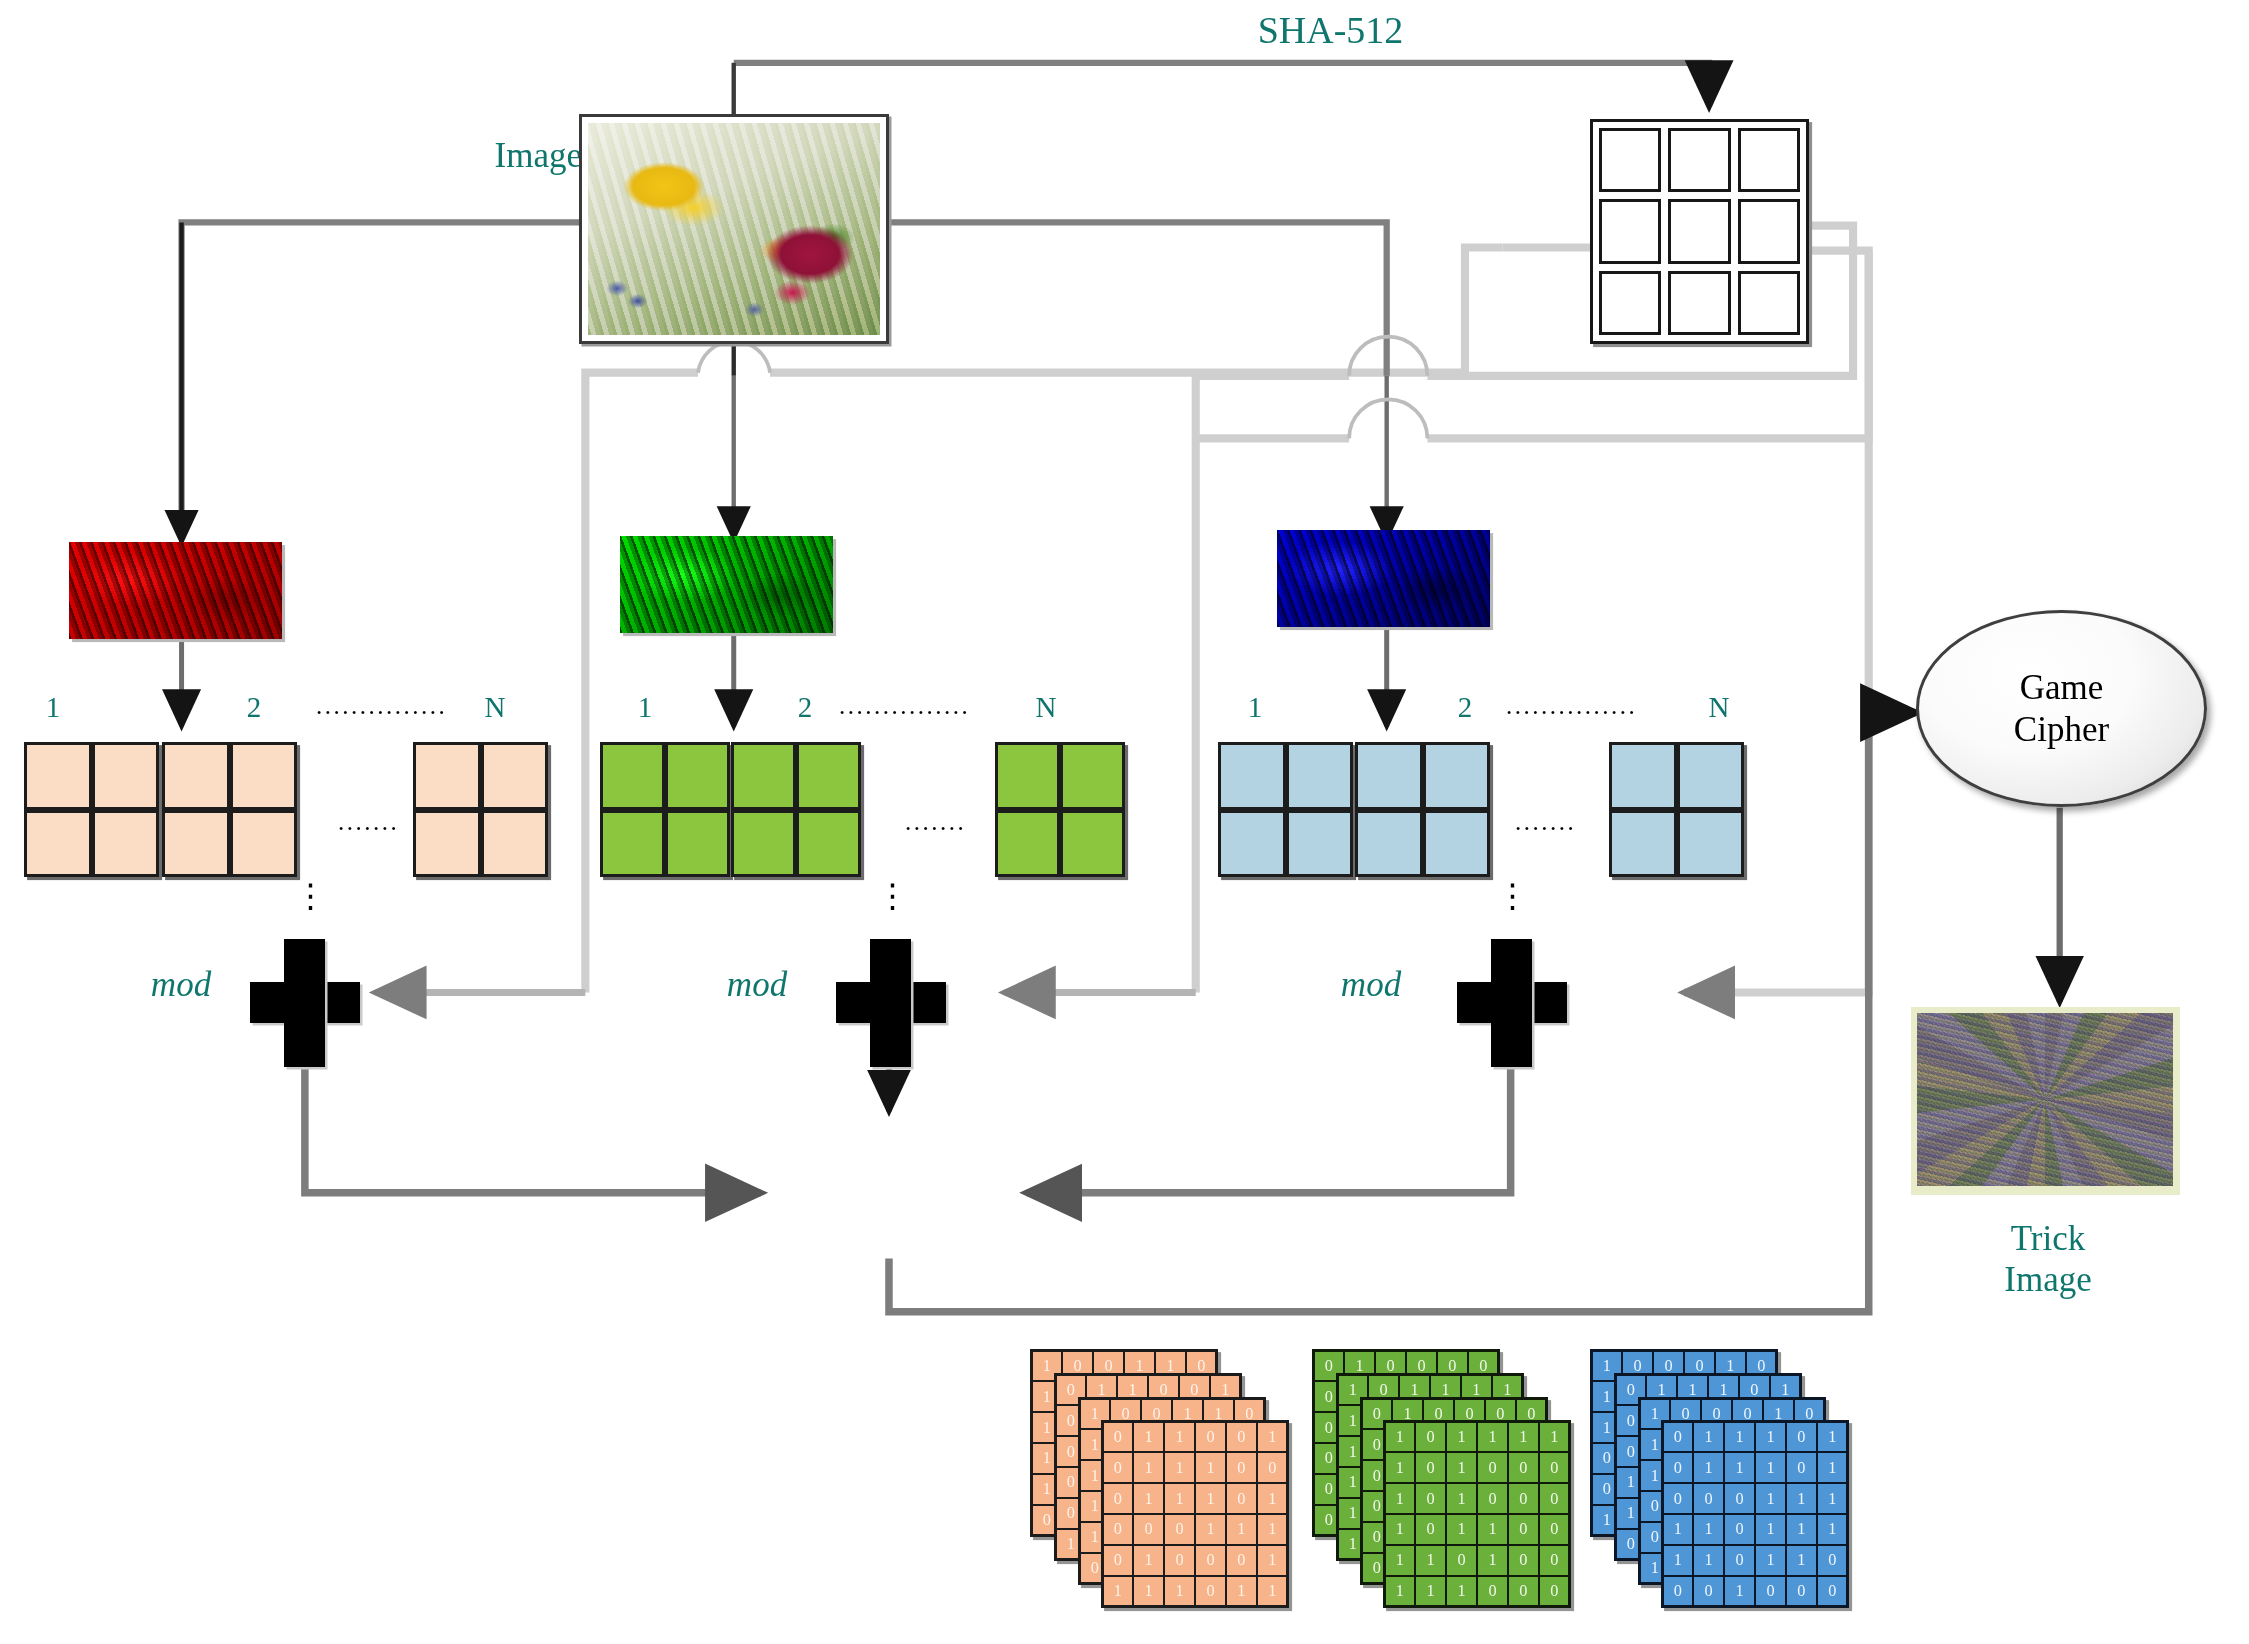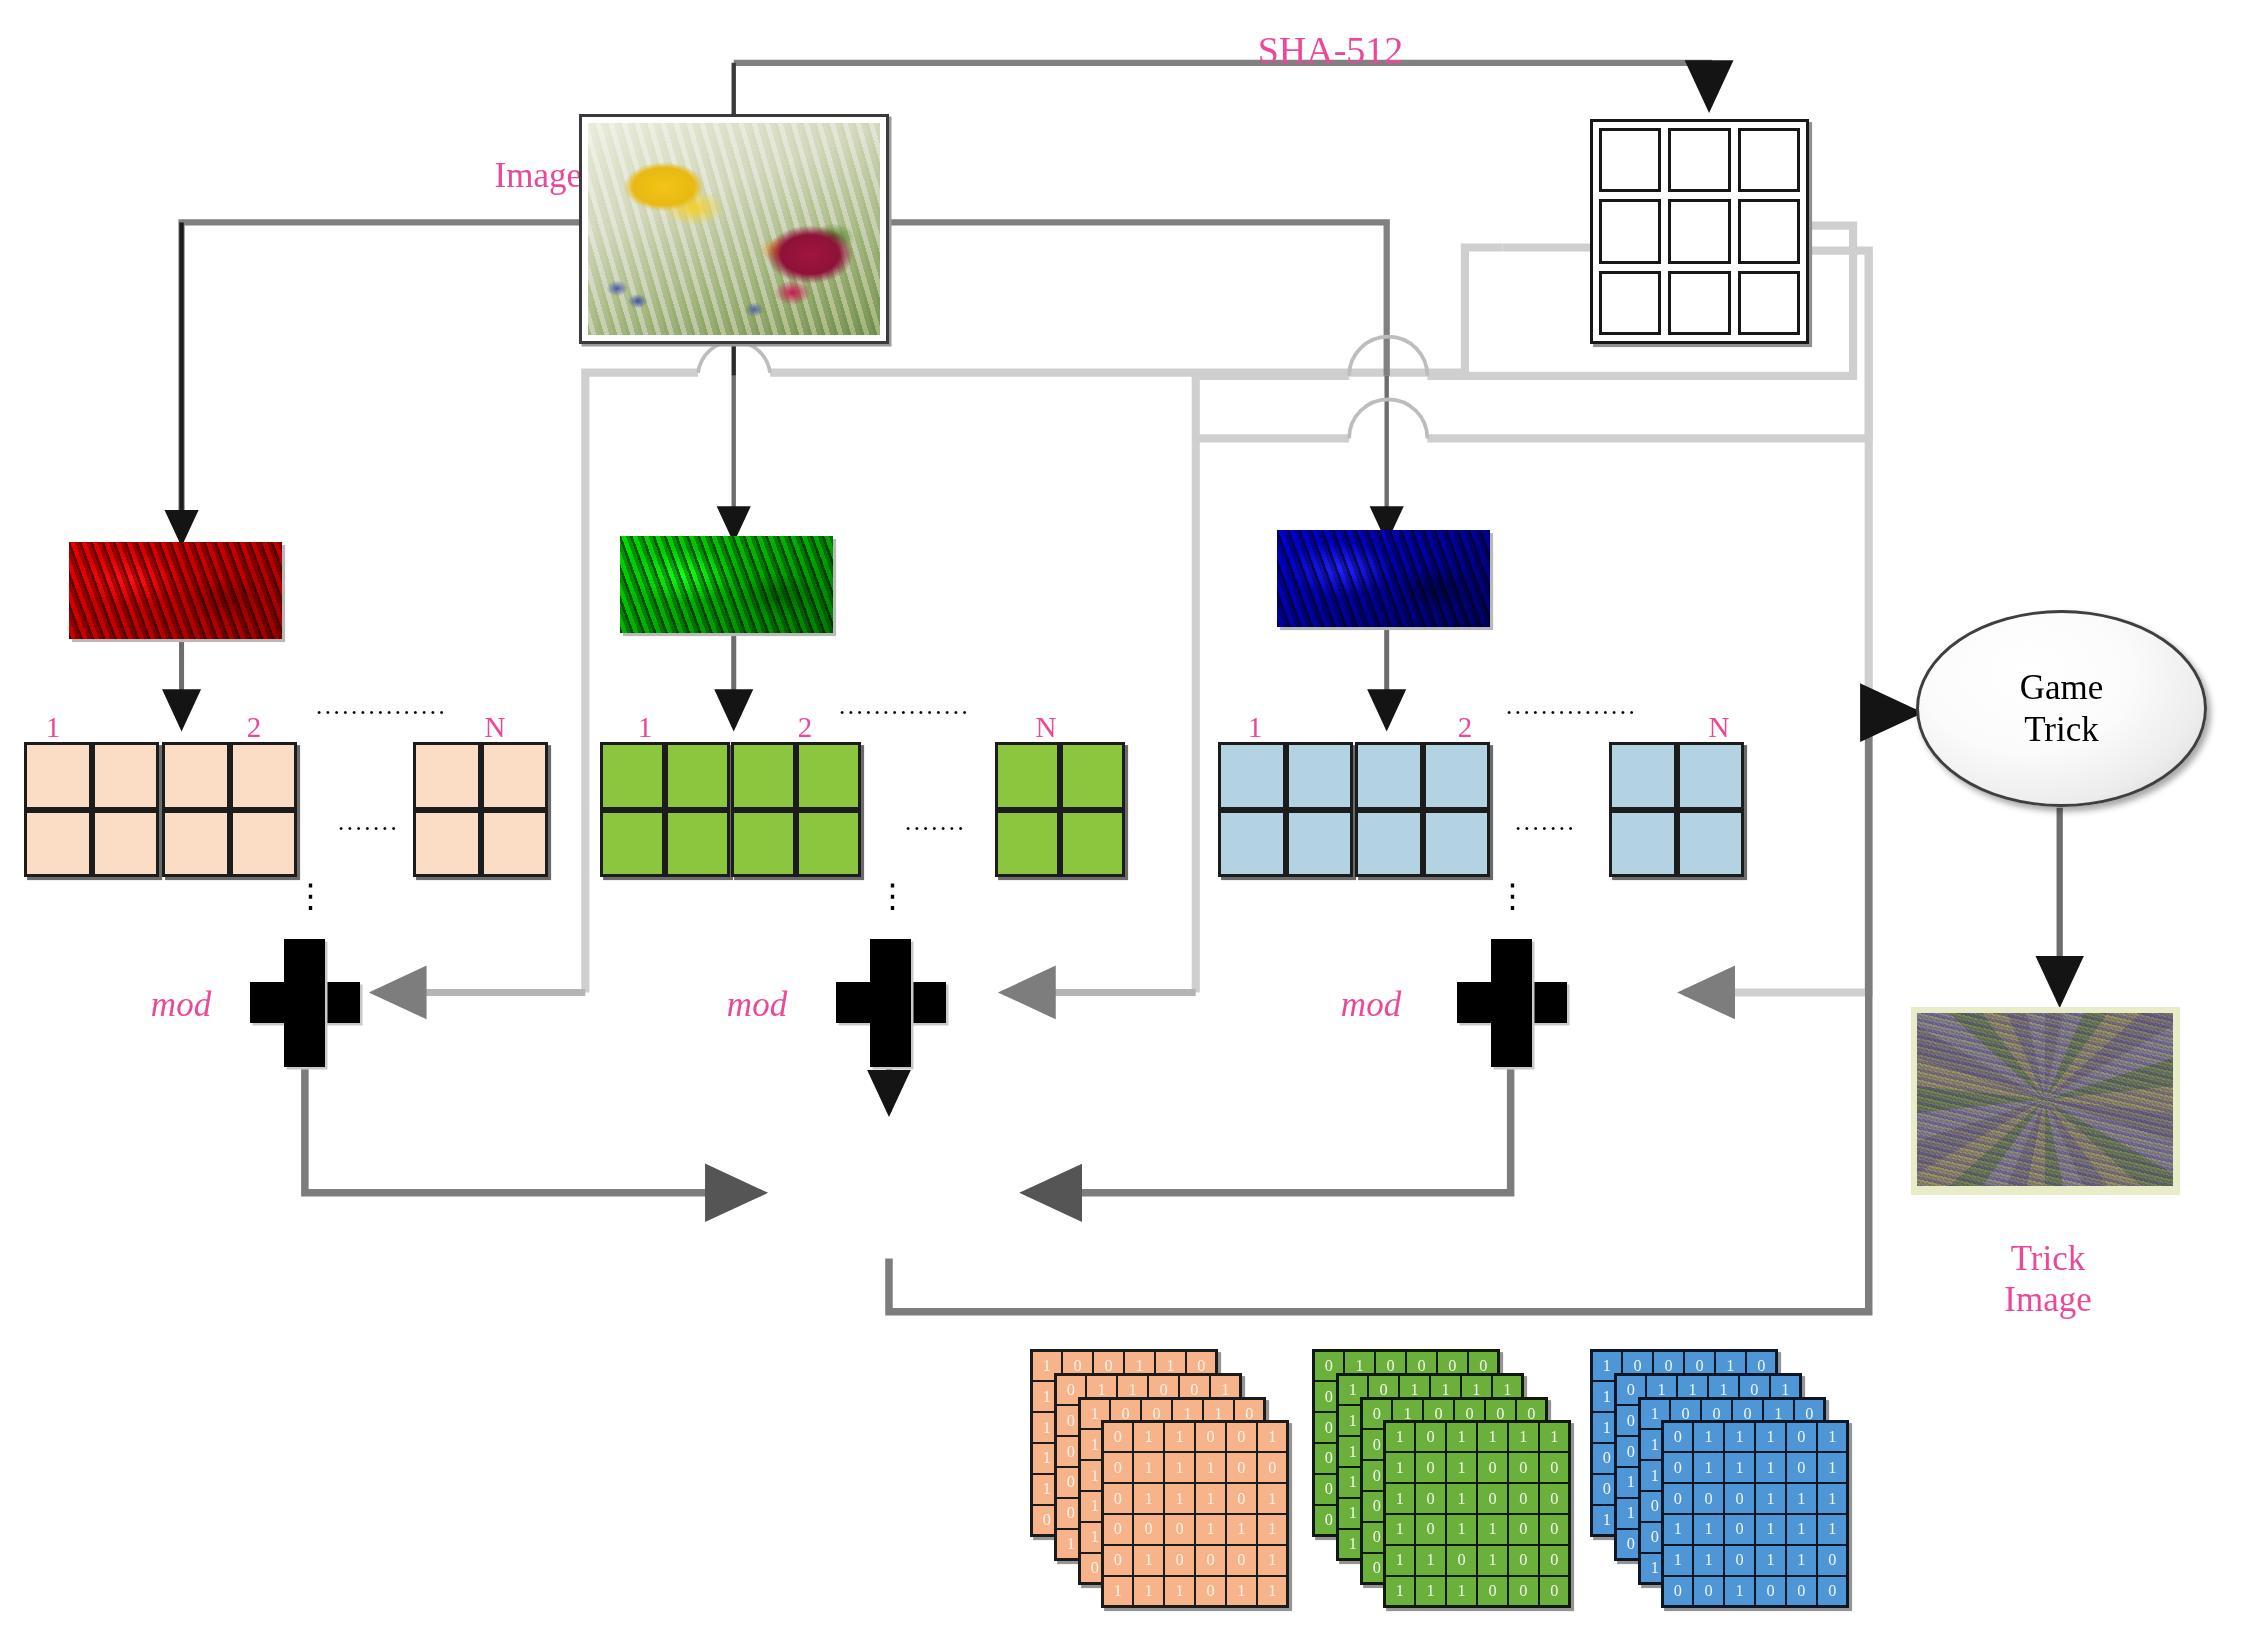--- a/index.html
+++ b/index.html
@@ -1,20 +1,20 @@
 <!DOCTYPE html>
 <html style="font-size:10px"><head>
 <meta charset="utf-8">
 <style>
   html,body{margin:0;padding:0;background:#fff;}
   body{width:2250px;height:1645px;position:relative;overflow:hidden;
        font-family:"Liberation Serif","DejaVu Serif",serif;}
   #stage{position:absolute;left:0;top:0;width:2250px;height:1645px;}
   svg.wires{position:absolute;left:0;top:0;width:2250px;height:1645px;pointer-events:none;}
-  .lbl{position:absolute;color:#ec4899;line-height:1.05;white-space:pre;text-align:center;margin-top:20px;}
+  .lbl{position:absolute;color:#0f766e;line-height:1.05;white-space:pre;text-align:center;}
   .serif{font-family:"Liberation Serif","DejaVu Serif",serif;}
   .ital{font-style:italic;}
   .t-sha{font-size:38px;}
   .t-image{font-size:35px;}
   .t-idx{font-size:29px;}
   .t-mod{font-size:35px;}
   .t-join{font-size:35px;}
   .t-game{font-size:35px;}
   .t-cipher{font-size:35px;line-height:1.18;}
 
@@ -306,21 +306,21 @@
 
   <div class="lbl serif ital t-mod" style="left:1321px;top:967px;width:100px;">mod</div>
   <div class="plus" style="left:1457px;top:939px;width:110px;height:128px;">
     <div class="h" style="left:0;top:43px;width:110px;height:41px;"></div>
     <div class="v" style="left:34px;top:0;width:41px;height:128px;"></div>
   </div>
 
 
   <div class="ellipse" style="left:1916px;top:610px;width:291px;height:197px;">
     <span class="serif t-game" style="white-space:pre-line;line-height:1.2;" id="gt">Game
-Trick</span>
+Cipher</span>
   </div>
 
   <div class="cipher" style="left:1911px;top:1007px;width:269px;height:188px;">
     <div class="noise" style="background:
         repeating-conic-gradient(from 0deg at 50% 50%, #8b8292 0deg 12deg, #9a93a6 12deg 24deg, #7d8a72 24deg 36deg, #a39a86 36deg 48deg),
         repeating-linear-gradient(13deg, #7e7a8c 0 1.9px, #9b94a0 1.9px 3.1px, #868f78 3.1px 5px, #a79e8b 5px 6.9px, #6f7a85 6.9px 8.1px),
         repeating-linear-gradient(101deg, rgba(120,110,140,.75) 0 1.3px, rgba(160,158,130,.75) 1.3px 2.5px, rgba(110,125,110,.8) 2.5px 4.4px, rgba(150,140,165,.7) 4.4px 5.6px),
         repeating-linear-gradient(47deg, rgba(90,90,110,.6) 0 1.3px, rgba(175,170,150,.55) 1.3px 1.9px, rgba(130,145,120,.6) 1.9px 3.1px),
         #8e8a93;
       background-blend-mode:overlay,multiply,screen,overlay,normal;"></div>

